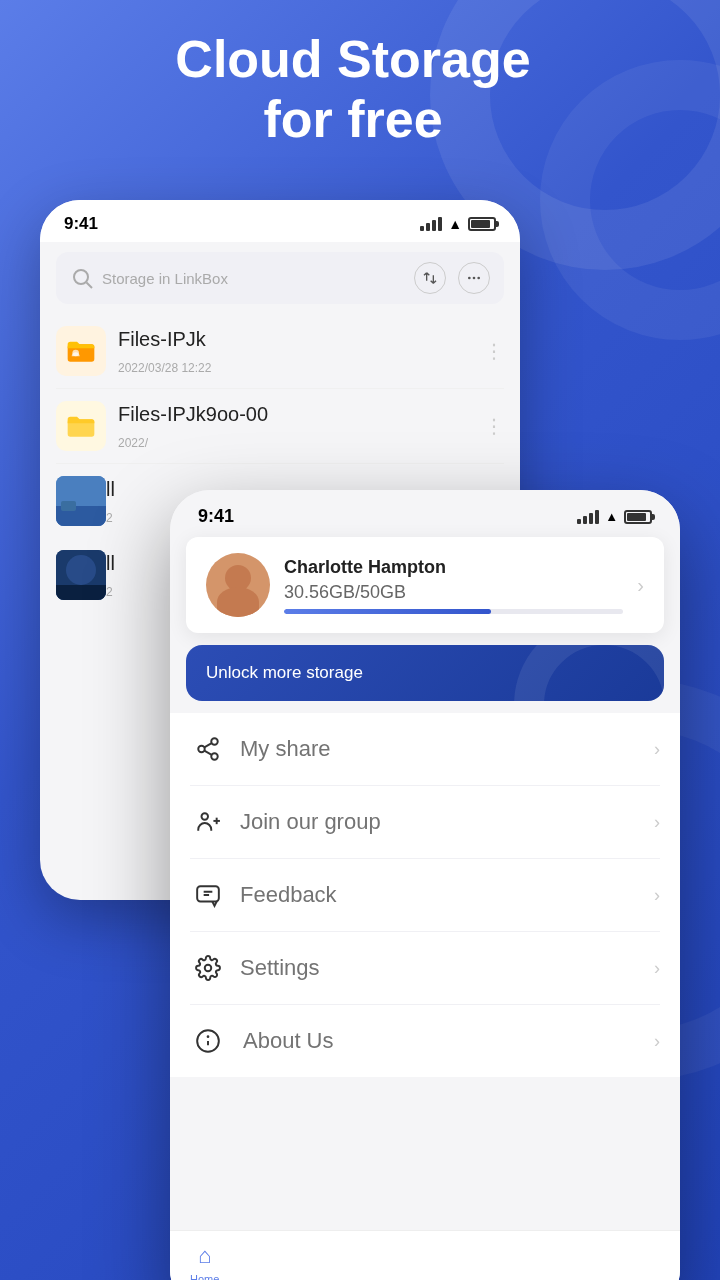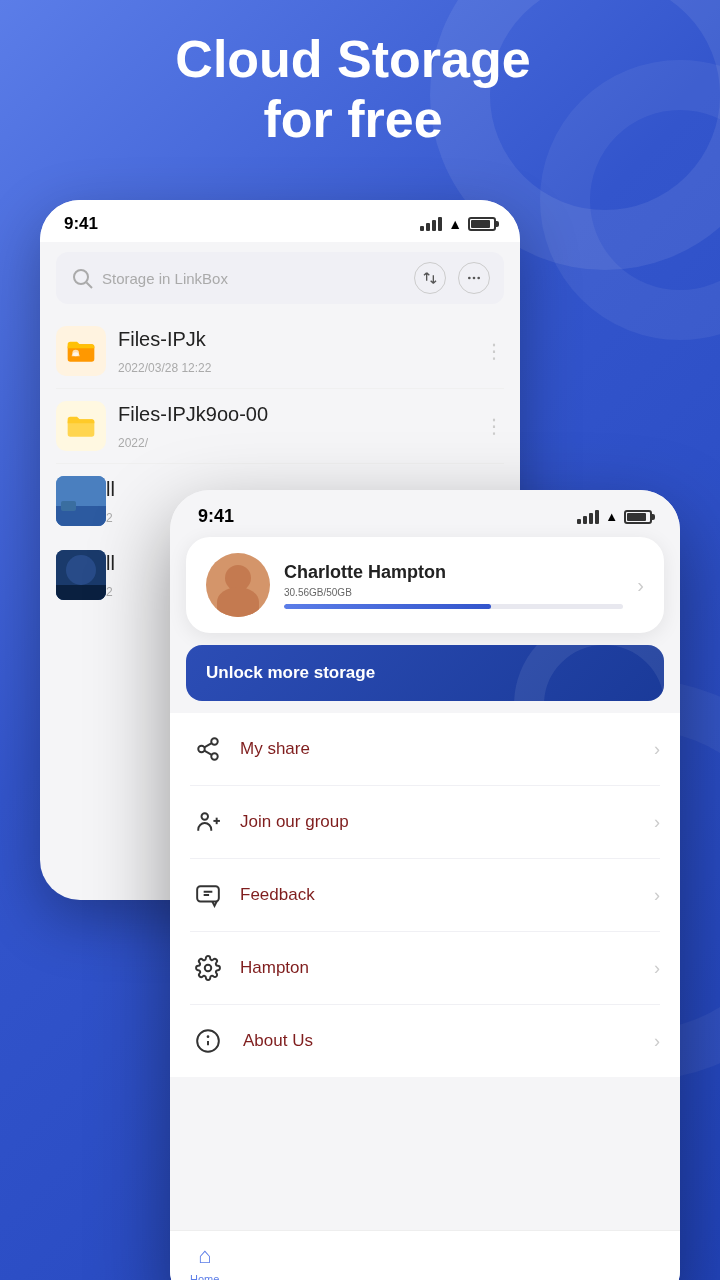--- a/index.html
+++ b/index.html
@@ -232,21 +232,21 @@
     }
     .phone-front-status .time {
       font-size: 18px;
       font-weight: 600;
     }
 
     
     .profile-card {
       margin: 0 16px;
       background: white;
-      border-radius: 24px;
+      border-radius: 12px;
       padding: 16px 20px;
       display: flex;
       align-items: center;
       gap: 14px;
       box-shadow: 0 4px 20px rgba(0,0,0,0.08);
       position: relative;
     }
     
     .avatar-silhouette {
       width: 64px;
@@ -271,21 +271,21 @@
       position: absolute;
       width: 42px;
       height: 30px;
       background: #c47a50;
       border-radius: 50% 50% 0 0;
       bottom: 0;
       left: 11px;
     }
     .profile-info { flex: 1; }
     .profile-name { font-size: 18px; font-weight: 700; color: #222; }
-    .profile-storage { font-size: 10px; color: #666; margin-top: 4px; }
+    .profile-storage { font-size: 18px; color: #666; margin-top: 4px; }
     .storage-bar-wrap {
       margin-top: 6px;
       height: 5px;
       background: #e8e8ef;
       border-radius: 3px;
       overflow: hidden;
       width: 100%;
     }
     .storage-bar-fill {
       height: 100%;
@@ -313,21 +313,21 @@
       right: -30px;
       top: -30px;
       width: 120px;
       height: 120px;
       border-radius: 50%;
       border: 30px solid rgba(255,255,255,0.08);
     }
     .unlock-title {
       color: white;
       font-size: 17px;
-      font-weight: 700;
+      font-weight: 400;
     }
     .unlock-subtitle {
       color: rgba(255,255,255,0.7);
       font-size: 12px;
       margin-top: 4px;
     }
 
     
     .menu-list {
       background: white;
@@ -347,22 +347,22 @@
     }
     .menu-icon-wrap {
       width: 36px;
       height: 36px;
       display: flex;
       align-items: center;
       justify-content: center;
     }
     .menu-label {
       flex: 1;
-      font-size: 17px;
-      color: #7f1d1d;
+      font-size: 22px;
+      color: #737373;
       font-weight: 400;
     }
     .menu-chevron {
       color: #ccc;
       font-size: 18px;
     }
 
     
     .bottom-nav {
       position: absolute;
@@ -582,21 +582,21 @@
       <span class="menu-chevron">›</span>
     </div>
 
     <div class="menu-item">
       <div class="menu-icon-wrap">
         <svg width="26" height="26" viewBox="0 0 24 24" fill="none" stroke="#333" stroke-width="1.8">
           <circle cx="12" cy="12" r="3"></circle>
           <path d="M19.4 15a1.65 1.65 0 00.33 1.82l.06.06a2 2 0 010 2.83 2 2 0 01-2.83 0l-.06-.06a1.65 1.65 0 00-1.82-.33 1.65 1.65 0 00-1 1.51V21a2 2 0 01-2 2 2 2 0 01-2-2v-.09A1.65 1.65 0 009 19.4a1.65 1.65 0 00-1.82.33l-.06.06a2 2 0 01-2.83-2.83l.06-.06A1.65 1.65 0 004.68 15a1.65 1.65 0 00-1.51-1H3a2 2 0 01-2-2 2 2 0 012-2h.09A1.65 1.65 0 004.6 9a1.65 1.65 0 00-.33-1.82l-.06-.06a2 2 0 012.83-2.83l.06.06A1.65 1.65 0 009 4.68a1.65 1.65 0 001-1.51V3a2 2 0 012-2 2 2 0 012 2v.09a1.65 1.65 0 001 1.51 1.65 1.65 0 001.82-.33l.06-.06a2 2 0 012.83 2.83l-.06.06A1.65 1.65 0 0019.4 9a1.65 1.65 0 001.51 1H21a2 2 0 012 2 2 2 0 01-2 2h-.09a1.65 1.65 0 00-1.51 1z"></path>
         </svg>
       </div>
-      <span class="menu-label">Hampton</span>
+      <span class="menu-label">Settings</span>
       <span class="menu-chevron">›</span>
     </div>
 
     <div class="menu-item">
       <div class="menu-icon-wrap">
         <svg width="26" height="26" viewBox="0 0 24 24" fill="none" stroke="#333" stroke-width="1.8">
           <circle cx="12" cy="12" r="10"></circle>
           <line x1="12" y1="8" x2="12" y2="8" stroke-linecap="round" stroke-width="2.5"></line>
           <line x1="12" y1="12" x2="12" y2="16"></line>
         </svg>

